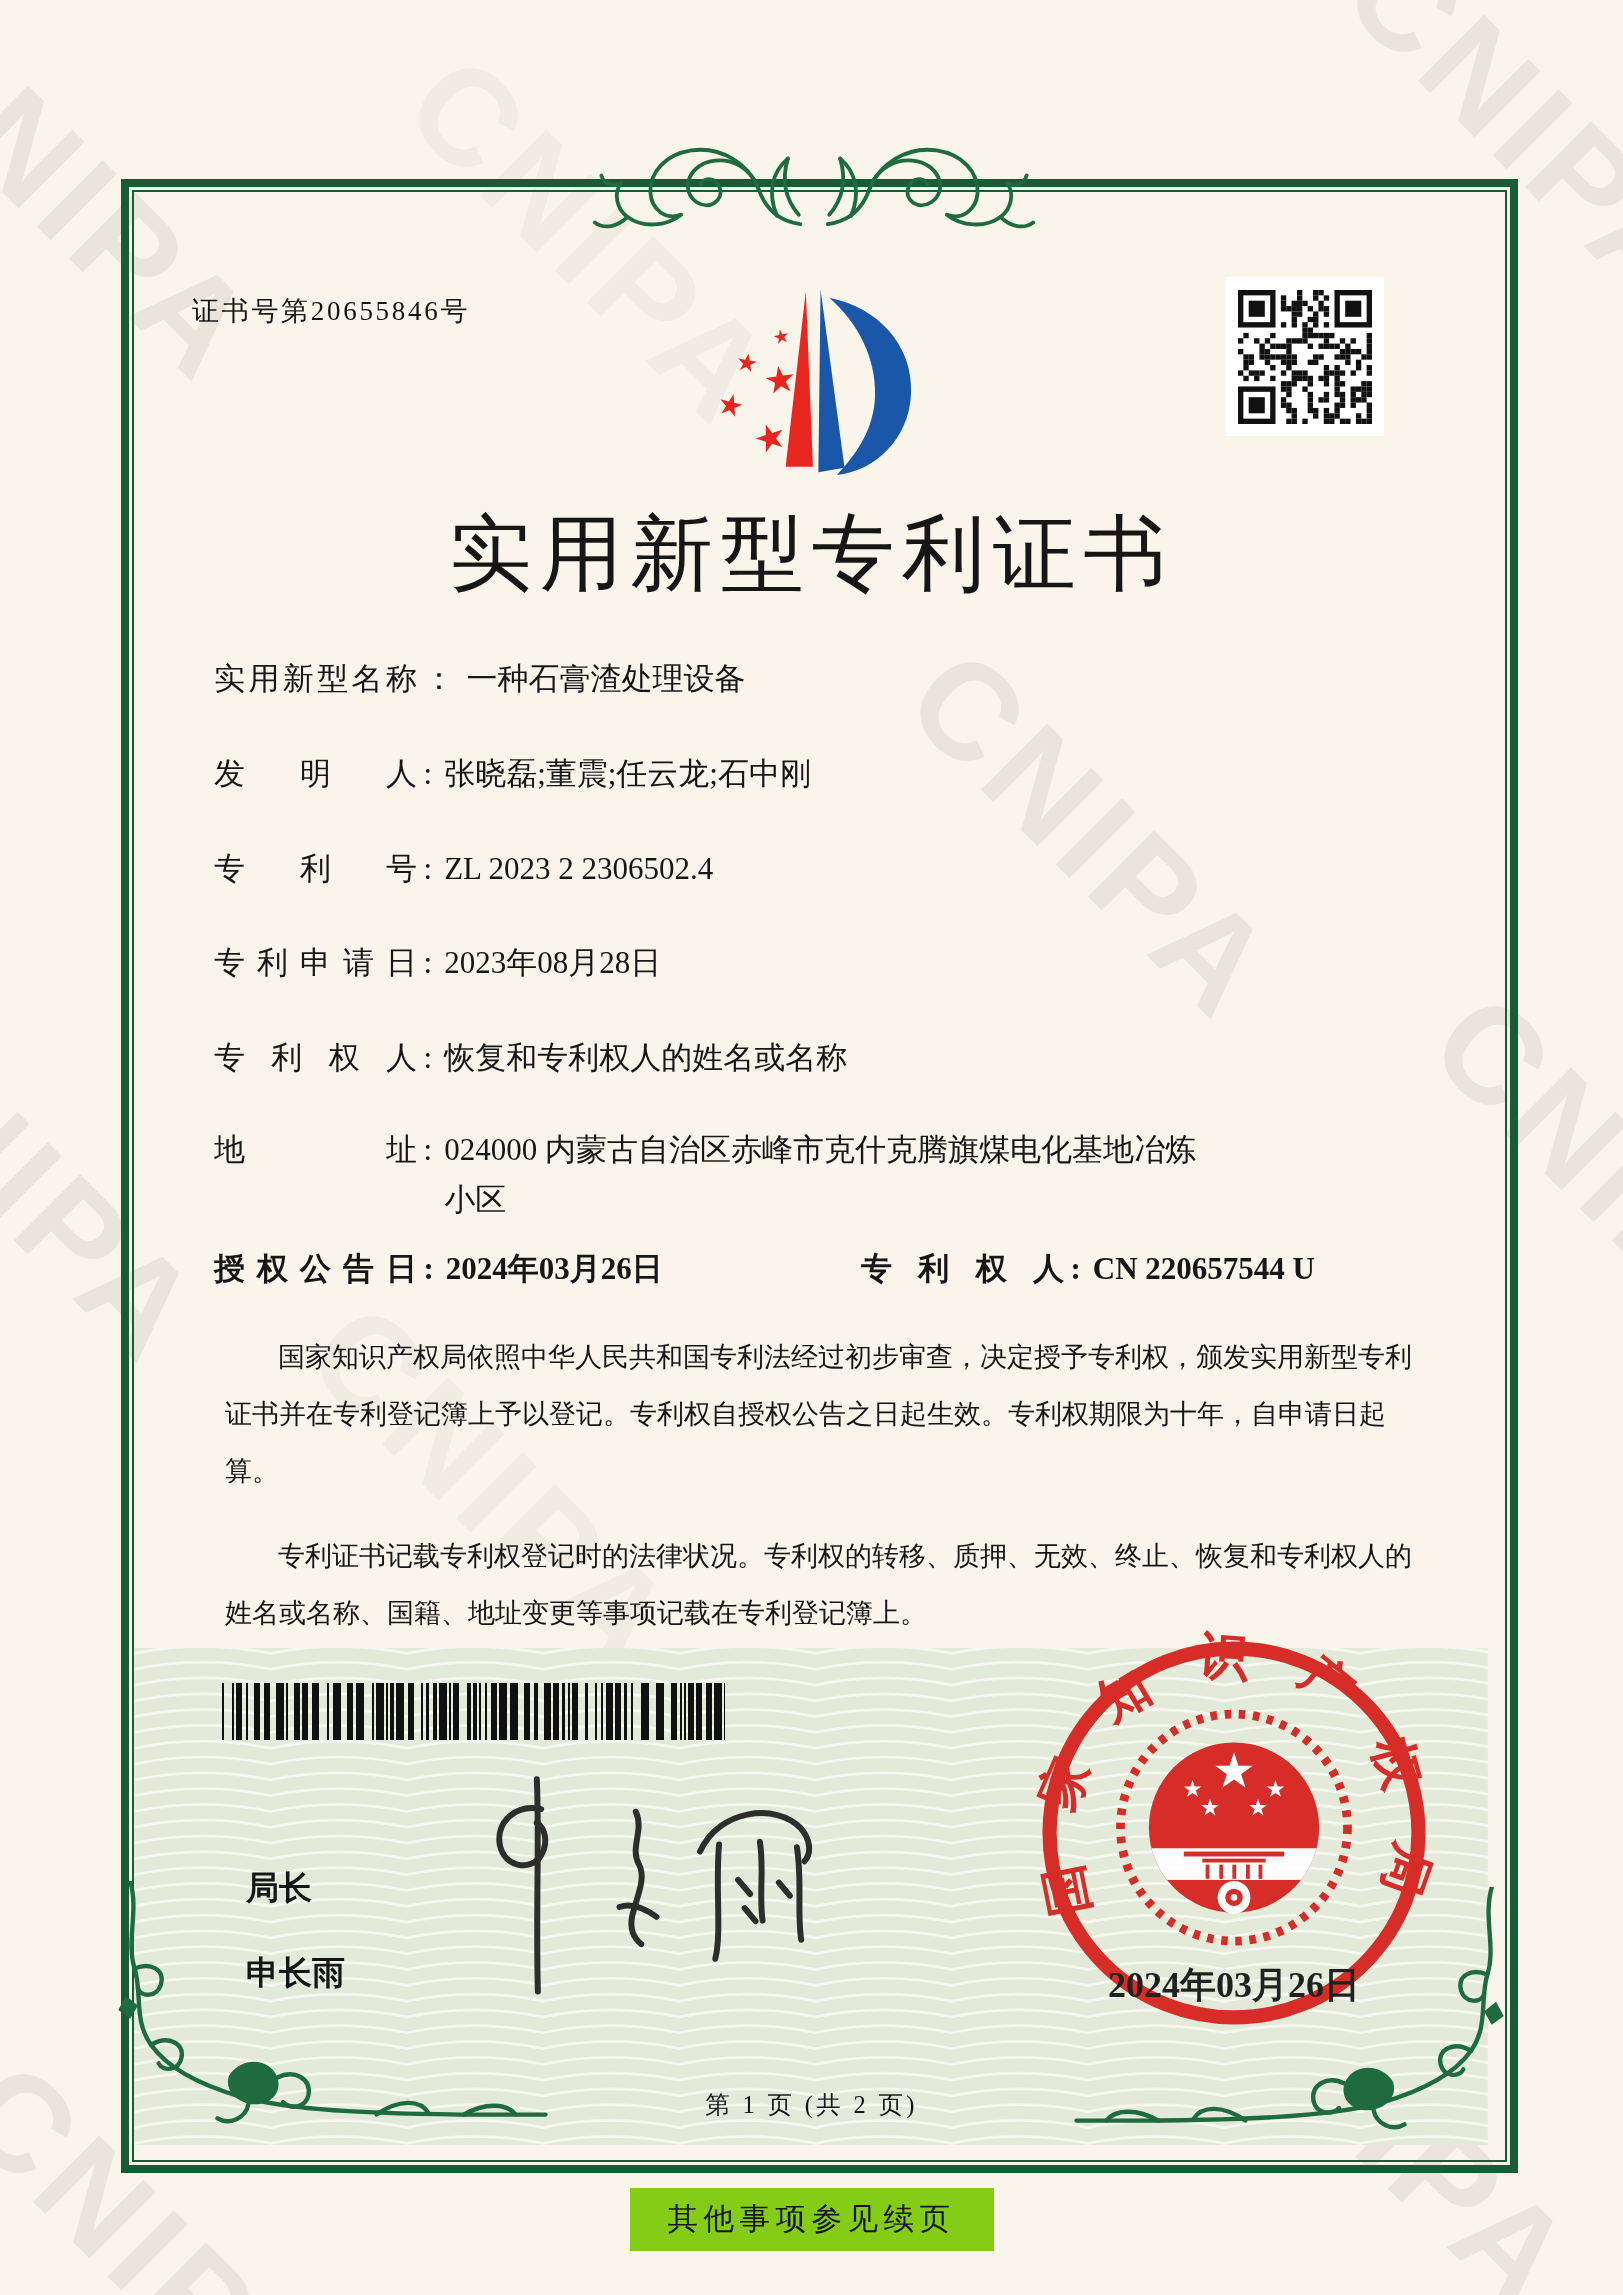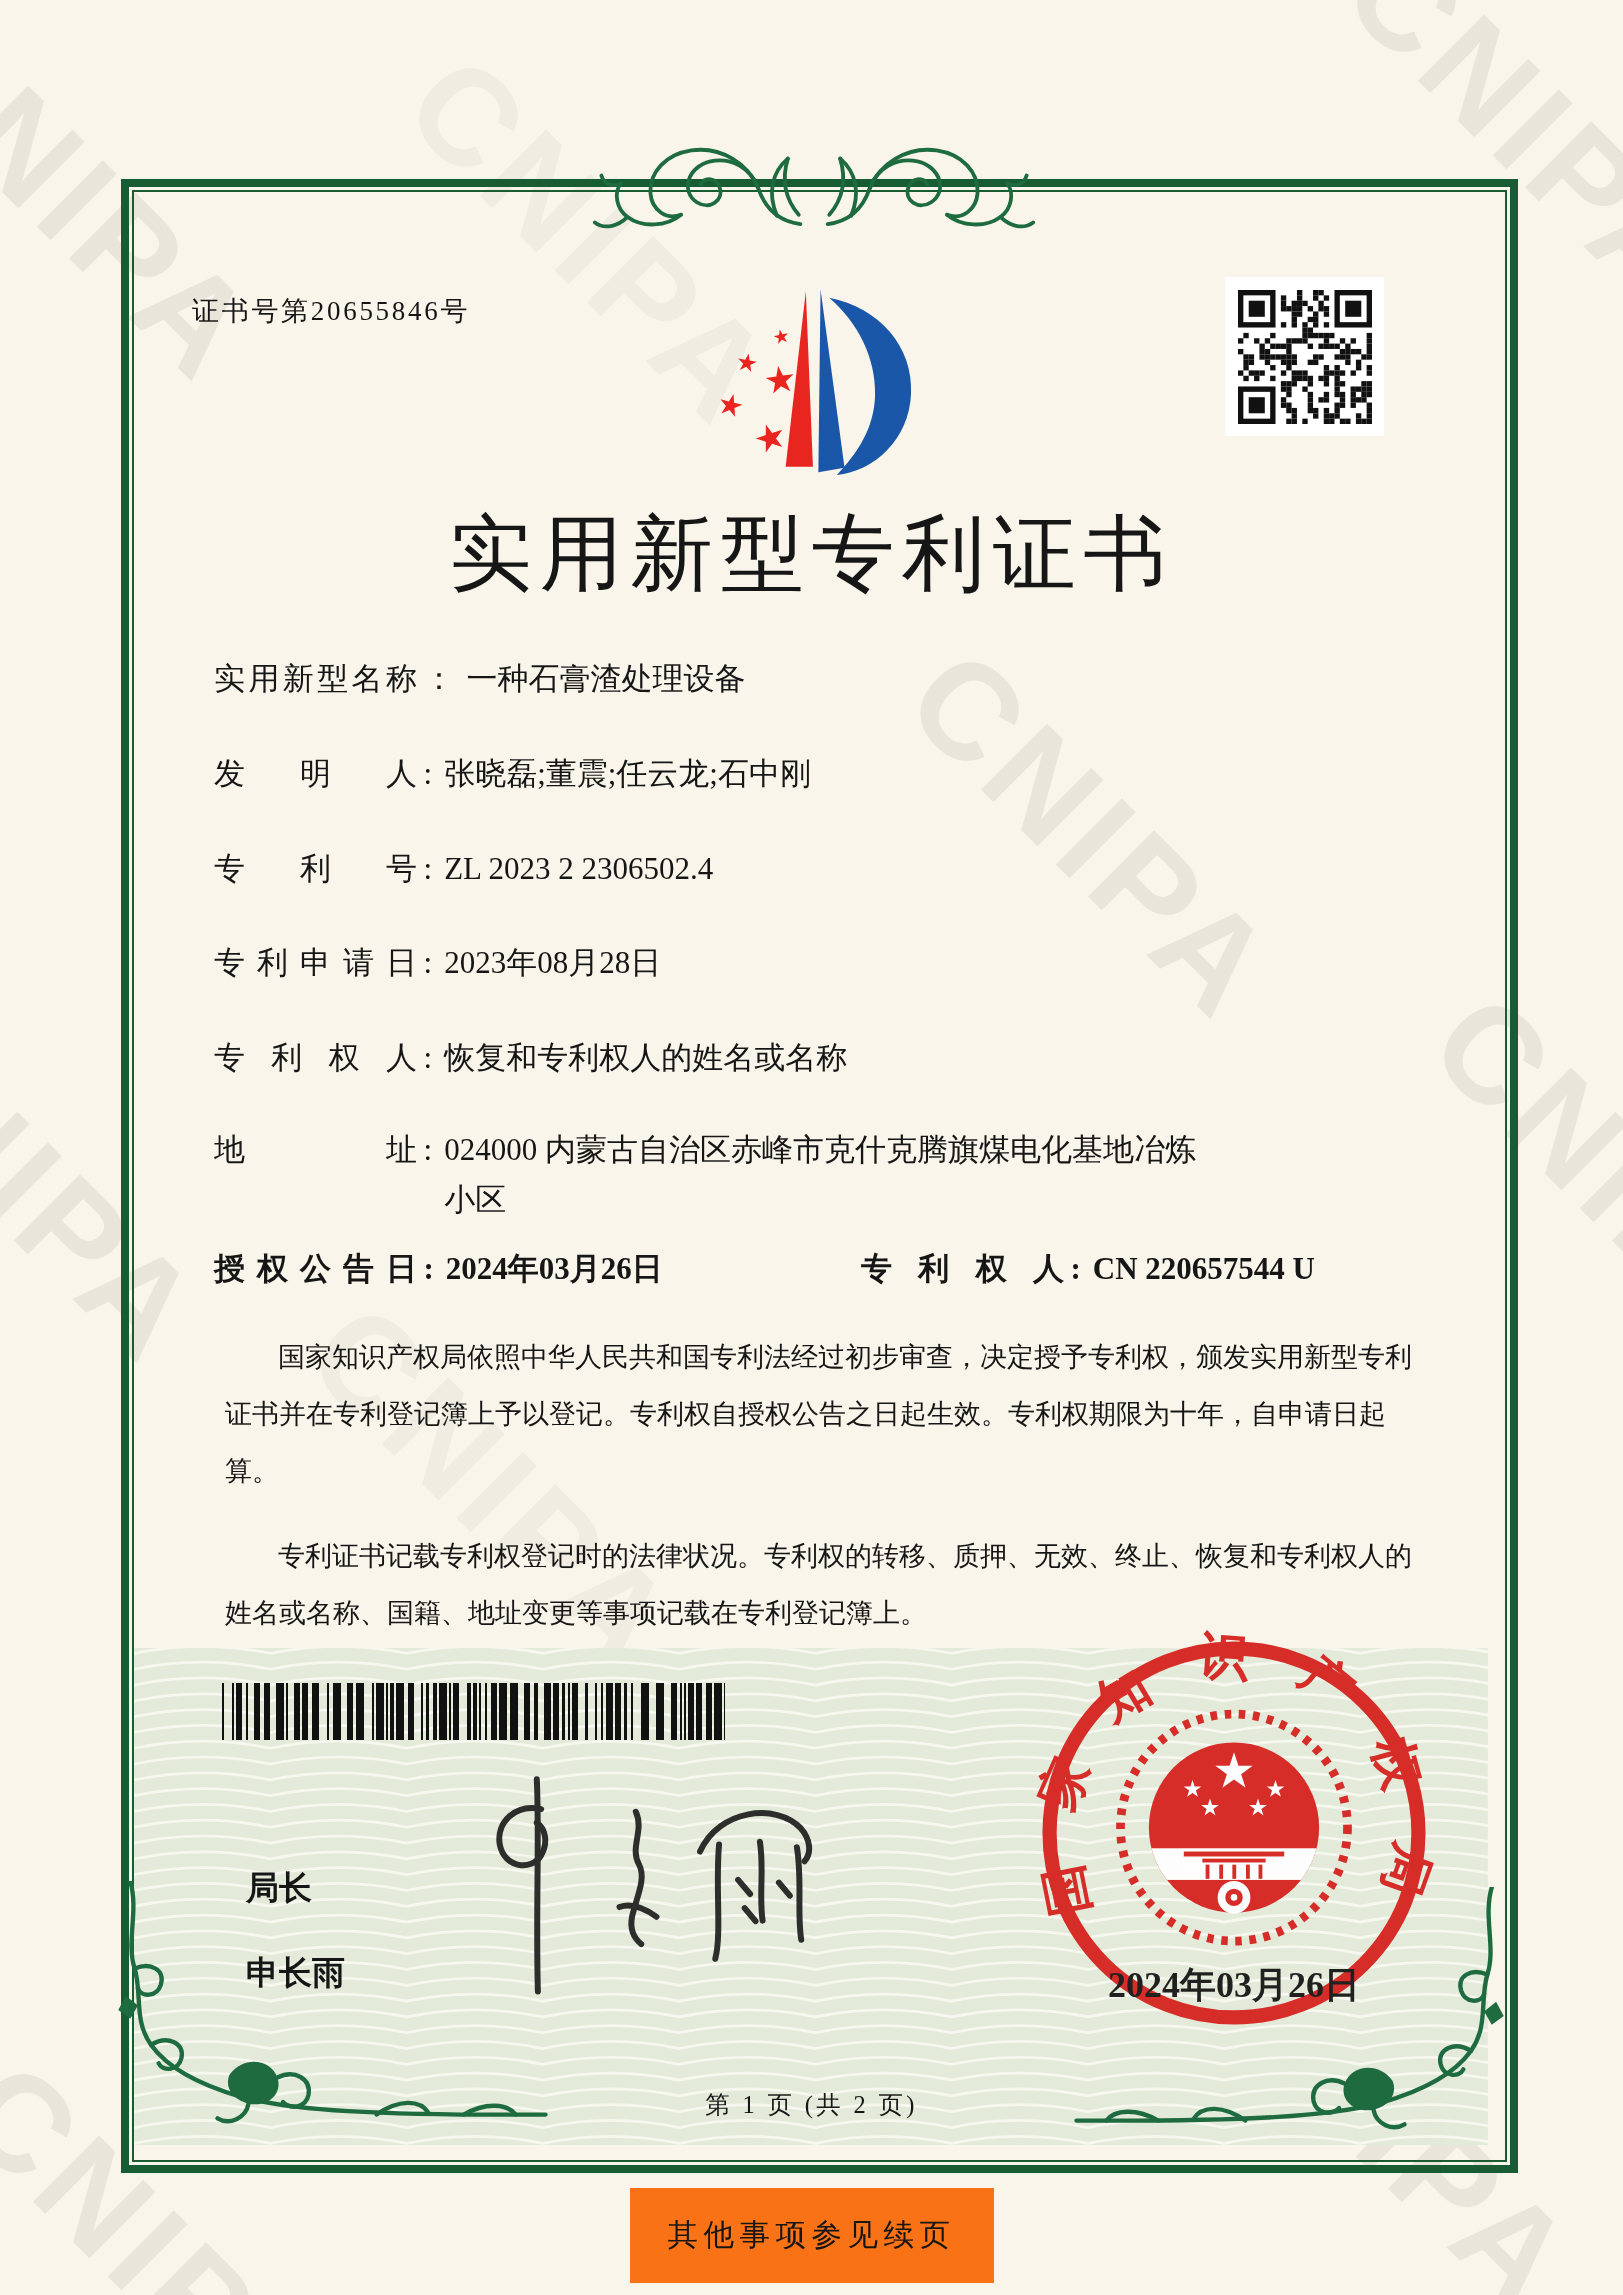--- a/index.html
+++ b/index.html
@@ -47,21 +47,21 @@
   .director div + div{margin-top:52px;}
   #sig{position:absolute;left:444px;top:1771px;z-index:6;}
   
   #seal{position:absolute;left:1031px;top:1630px;z-index:7;opacity:.95;}
   
   .orn{z-index:5;}
   
   .page-footer{position:absolute;left:0;top:2088px;width:100%;text-align:center;
                font-size:24.5px;letter-spacing:3.3px;z-index:6;}
   .cont-note{position:absolute;left:50%;top:2188px;transform:translateX(-50%);
-             background:#f97316;padding:27px 38px;font-size:30.5px;letter-spacing:5.5px;z-index:6;
+             background:#84cc16;padding:11px 38px;font-size:30.5px;letter-spacing:5.5px;z-index:6;
              white-space:nowrap;}
 </style>
 </head>
 <body>
 
 <div id="page">
 
   <span class="wm" style="left:-38px;top:-11px;">CNIPA</span>
   <span class="wm" style="left:480px;top:33px;opacity:.6;">CNIPA</span>
   <span class="wm" style="left:1418px;top:-82px;">CNIPA</span>

